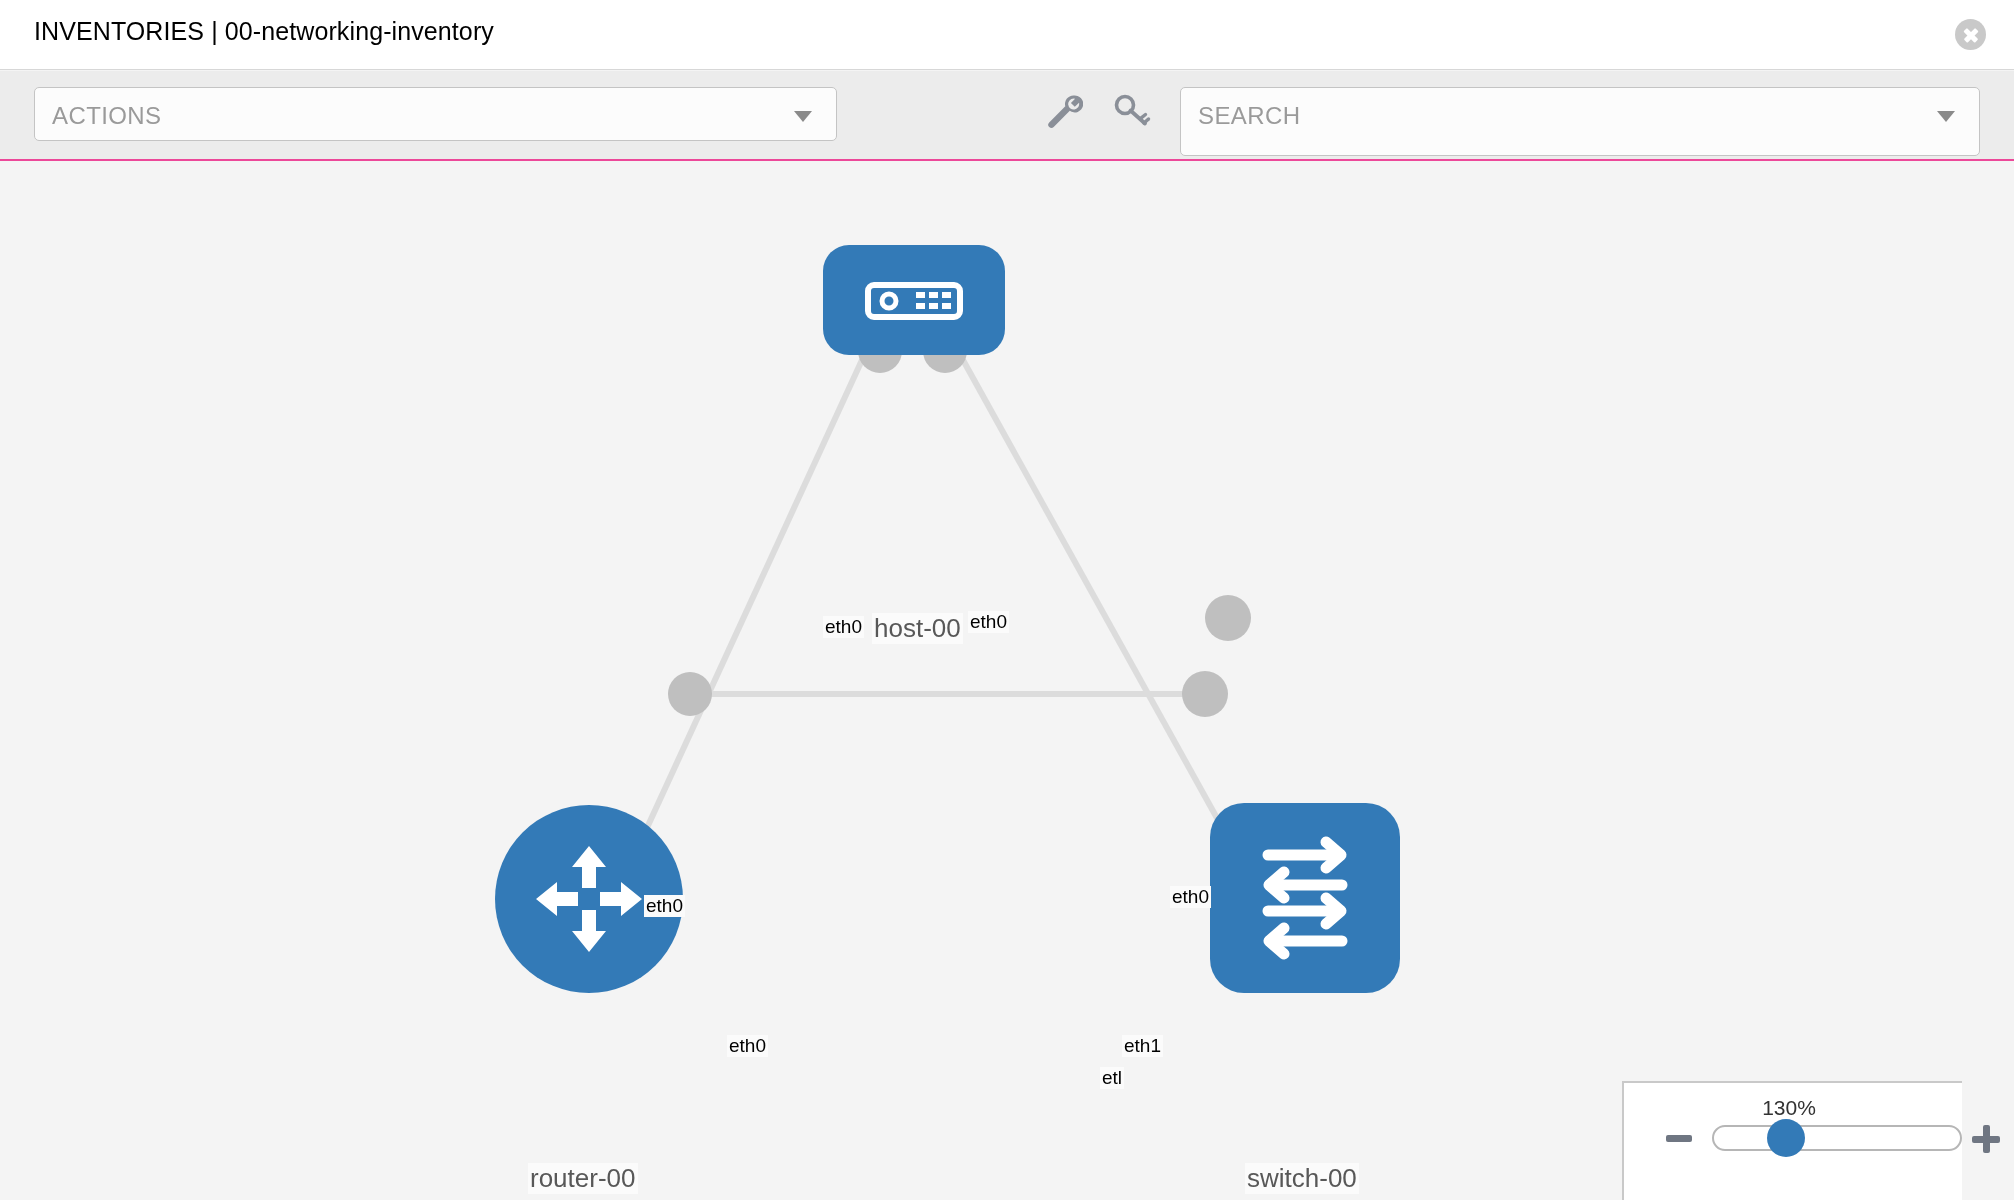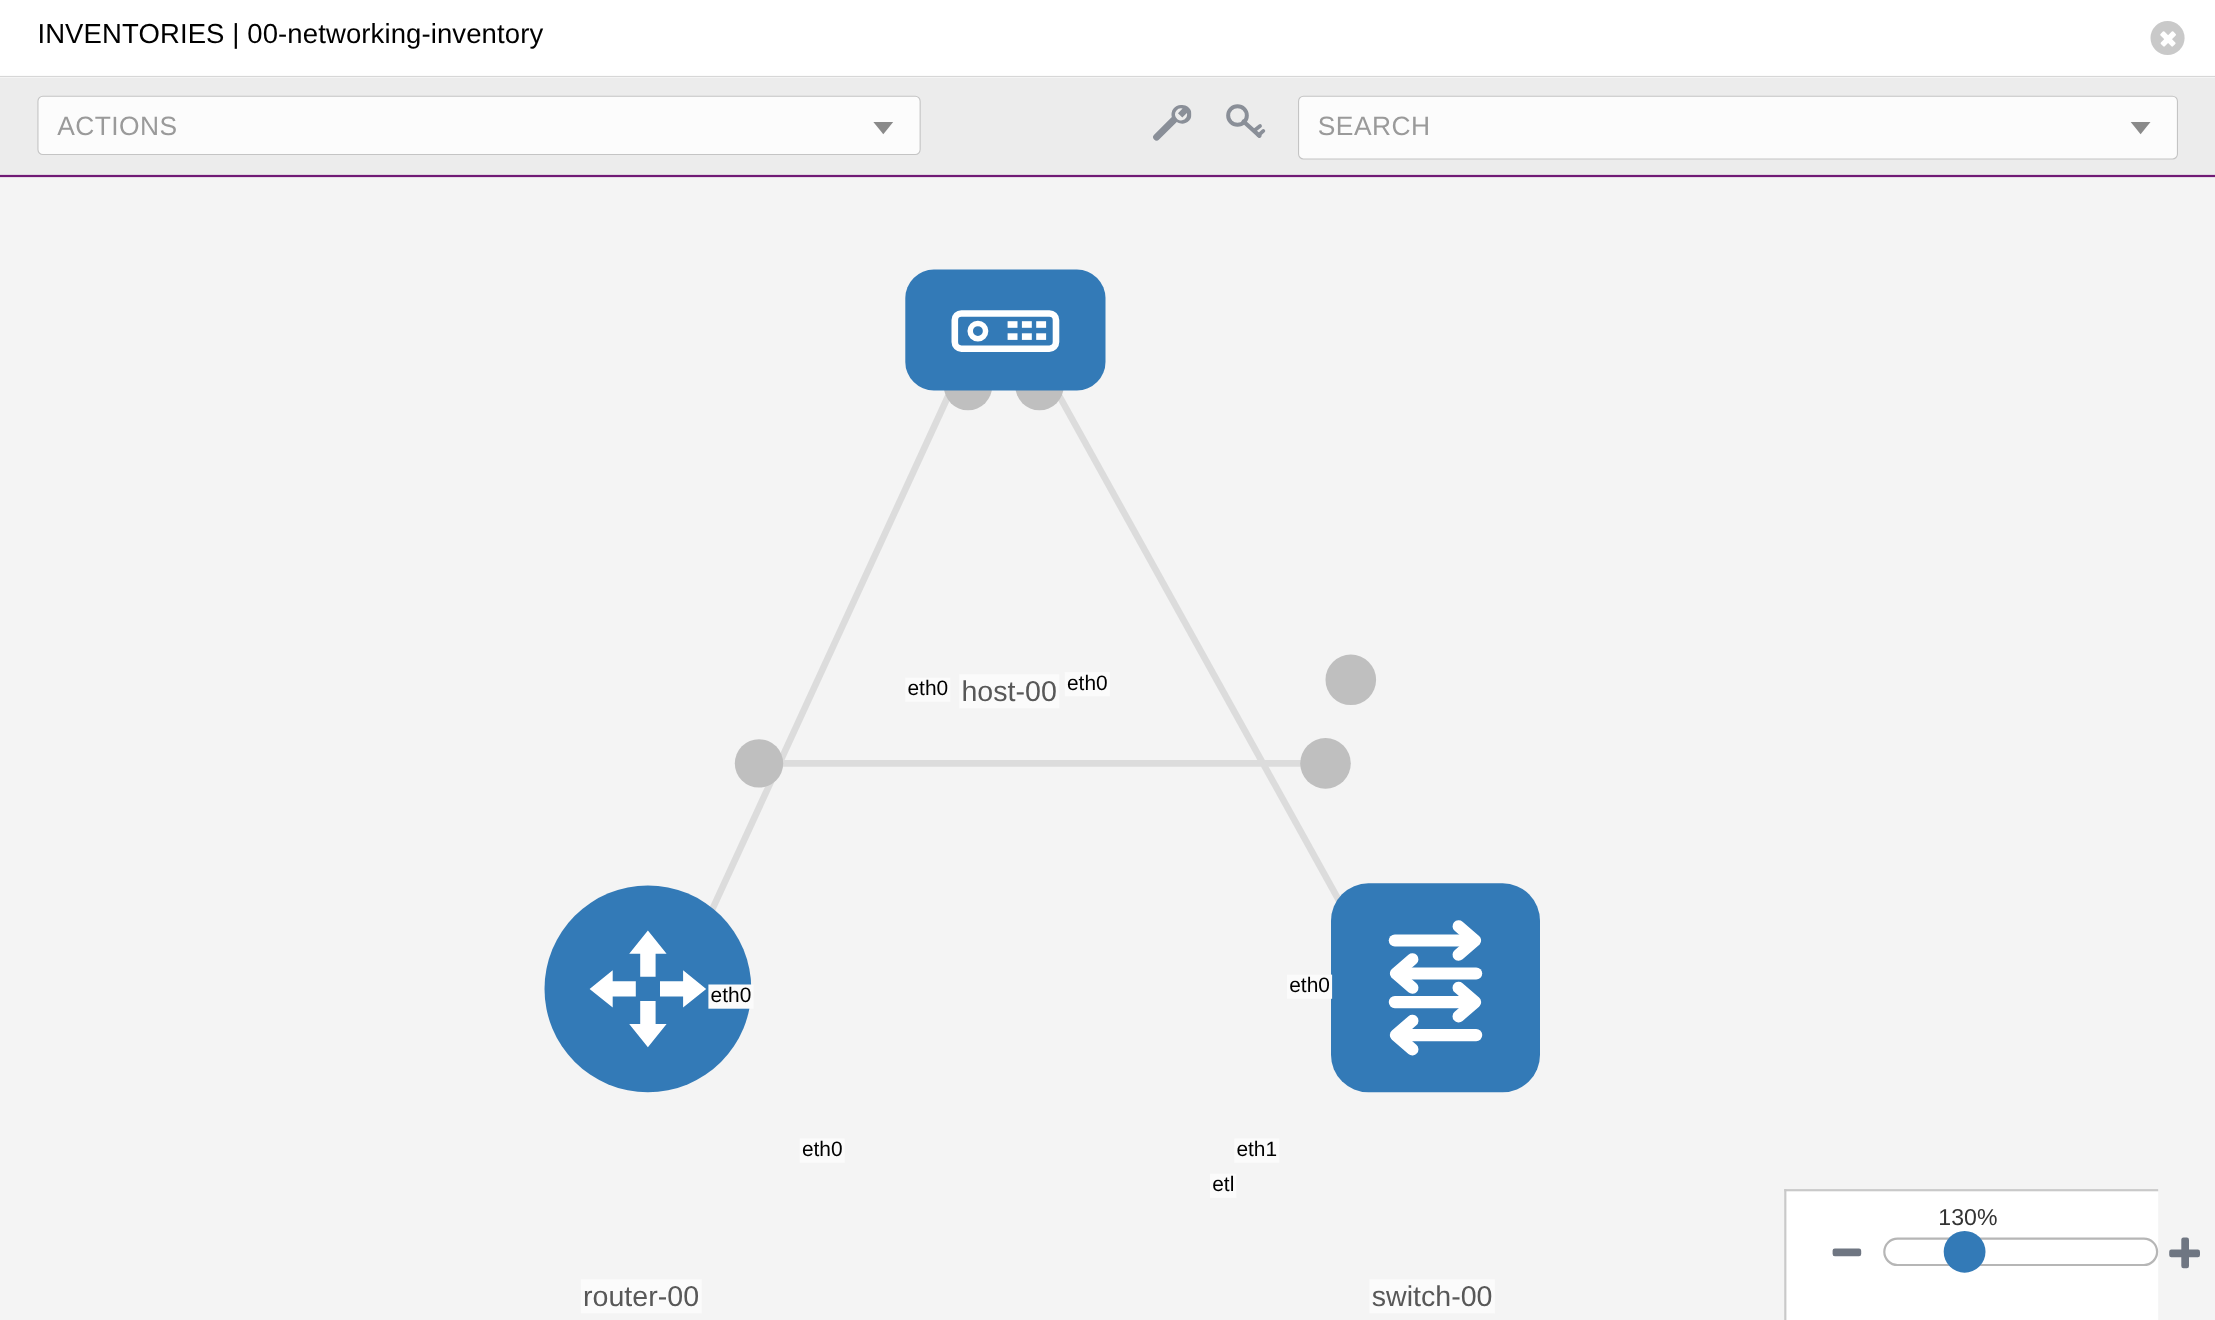--- a/index.html
+++ b/index.html
@@ -35,21 +35,21 @@
     background: #ffffff;
   }
   .close-btn::before { transform: rotate(45deg); }
   .close-btn::after  { transform: rotate(-45deg); }
 
   
   .toolbar {
     position: absolute; top: 71px; left: 0;
     width: 2014px; height: 90px;
     background: #ececec;
-    border-bottom: 2px solid #701a75;
+    border-bottom: 2px solid #ec4899;
   }
   .actions-select {
     position: absolute; left: 34px; top: 16px;
     width: 803px; height: 54px;
     background: #fcfcfc;
     border: 1px solid #c4c4c4; border-radius: 5px;
   }
   .actions-label {
     position: absolute; left: 17px; top: 14px;
     font-size: 24px; color: #9a9a9a; letter-spacing: .4px;
@@ -63,21 +63,21 @@
   }
   .tool-icon {
     position: absolute; top: 90px;
     width: 40px; height: 40px; cursor: pointer;
   }
   .icon-wrench { left: 1043px; }
   .icon-key    { left: 1112px; }
 
   .search-select {
     position: absolute; left: 1180px; top: 16px;
-    width: 800px; height: 58px;
+    width: 800px; height: 69px;
     background: #fcfcfc;
     border: 1px solid #c4c4c4; border-radius: 5px;
   }
   .search-label {
     position: absolute; left: 17px; top: 14px;
     font-size: 24px; color: #9a9a9a; letter-spacing: .4px;
   }
 
   
   .canvas {

